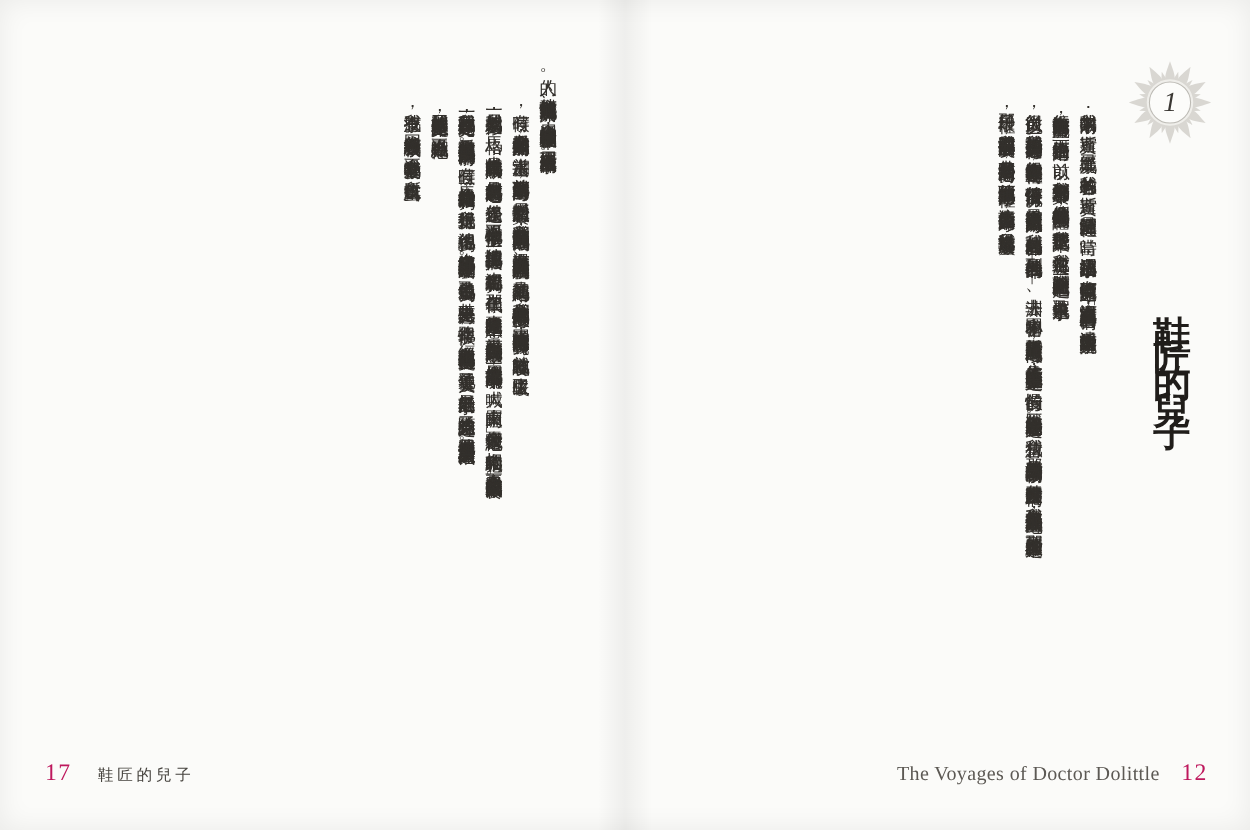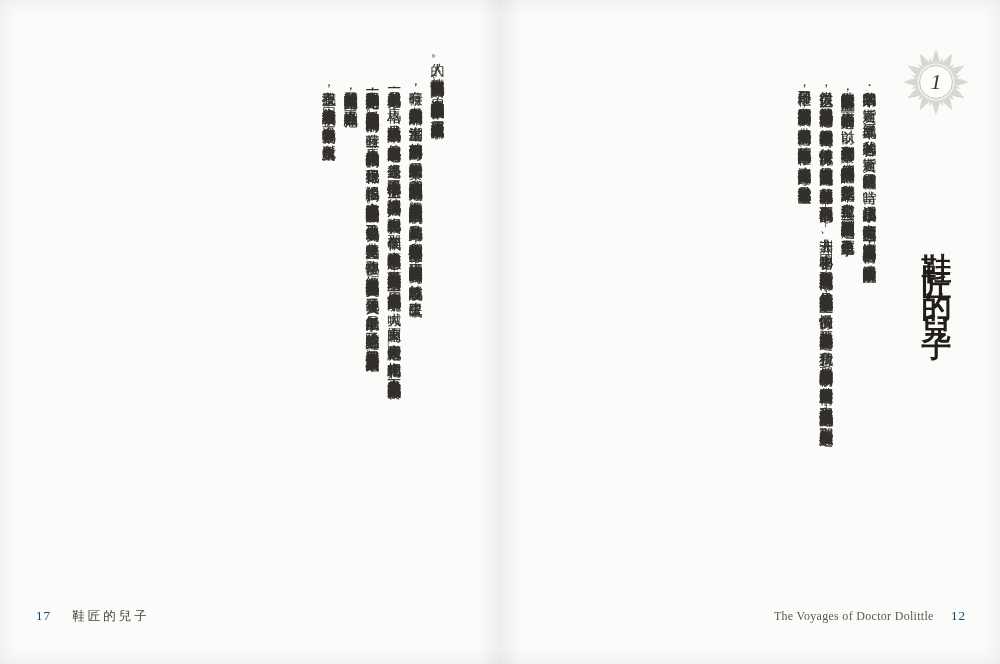--- a/index.html
+++ b/index.html
@@ -50,23 +50,23 @@
     margin-top:112px;
     writing-mode:vertical-rl;
     font-size:30px;font-weight:700;letter-spacing:20px;
     color:#201d1a;white-space:nowrap;
   }
 
   
   .footer{position:absolute;top:608px;font-size:13px;color:#55524d;white-space:nowrap;}
   .footer-left{left:36px;}
   .footer-right{right:34px;text-align:right;}
-  .folio{font-size:13px;color:#0c4a6e;letter-spacing:1px;}
+  .folio{font-size:19px;color:#be185d;letter-spacing:1px;}
   .running-title{font-size:12.5px;letter-spacing:3px;margin-left:18px;color:#45423d;}
-  .book-title{font-size:12px;color:#5c5954;letter-spacing:0.3px;margin-right:14px;}
+  .book-title{font-size:16px;color:#5c5954;letter-spacing:0.3px;margin-right:14px;}
 </style>
 </head>
 <body>
 
 <div class="spread">
 
   <div class="page page-left">
     <div class="vbody">
       <p class="cont">的人。他會幫忙修補我在河面上玩的玩具船、會用運送物品的木箱和木桶側板製作風車，還能用舊雨傘做出最棒的風箏。</p>
       <p>有時候，老喬會帶我坐上捕撈貽貝的船，當潮水退去，他就會將船划到下游的出海口，撈貽貝和龍蝦來賣。我們會在冰冷孤寂的沼澤地見到飛翔的野鵝，還有棲息在滿是海蘆筍和高高雜草鹽沼裡的杓鷸、赤足鷸和其他海鳥。我們會在傍晚乘著上漲的潮水慢慢上行，當國王橋上的燈火在薄霧中閃閃發亮時，就知道該吃晚餐、生火取暖了。</p>

